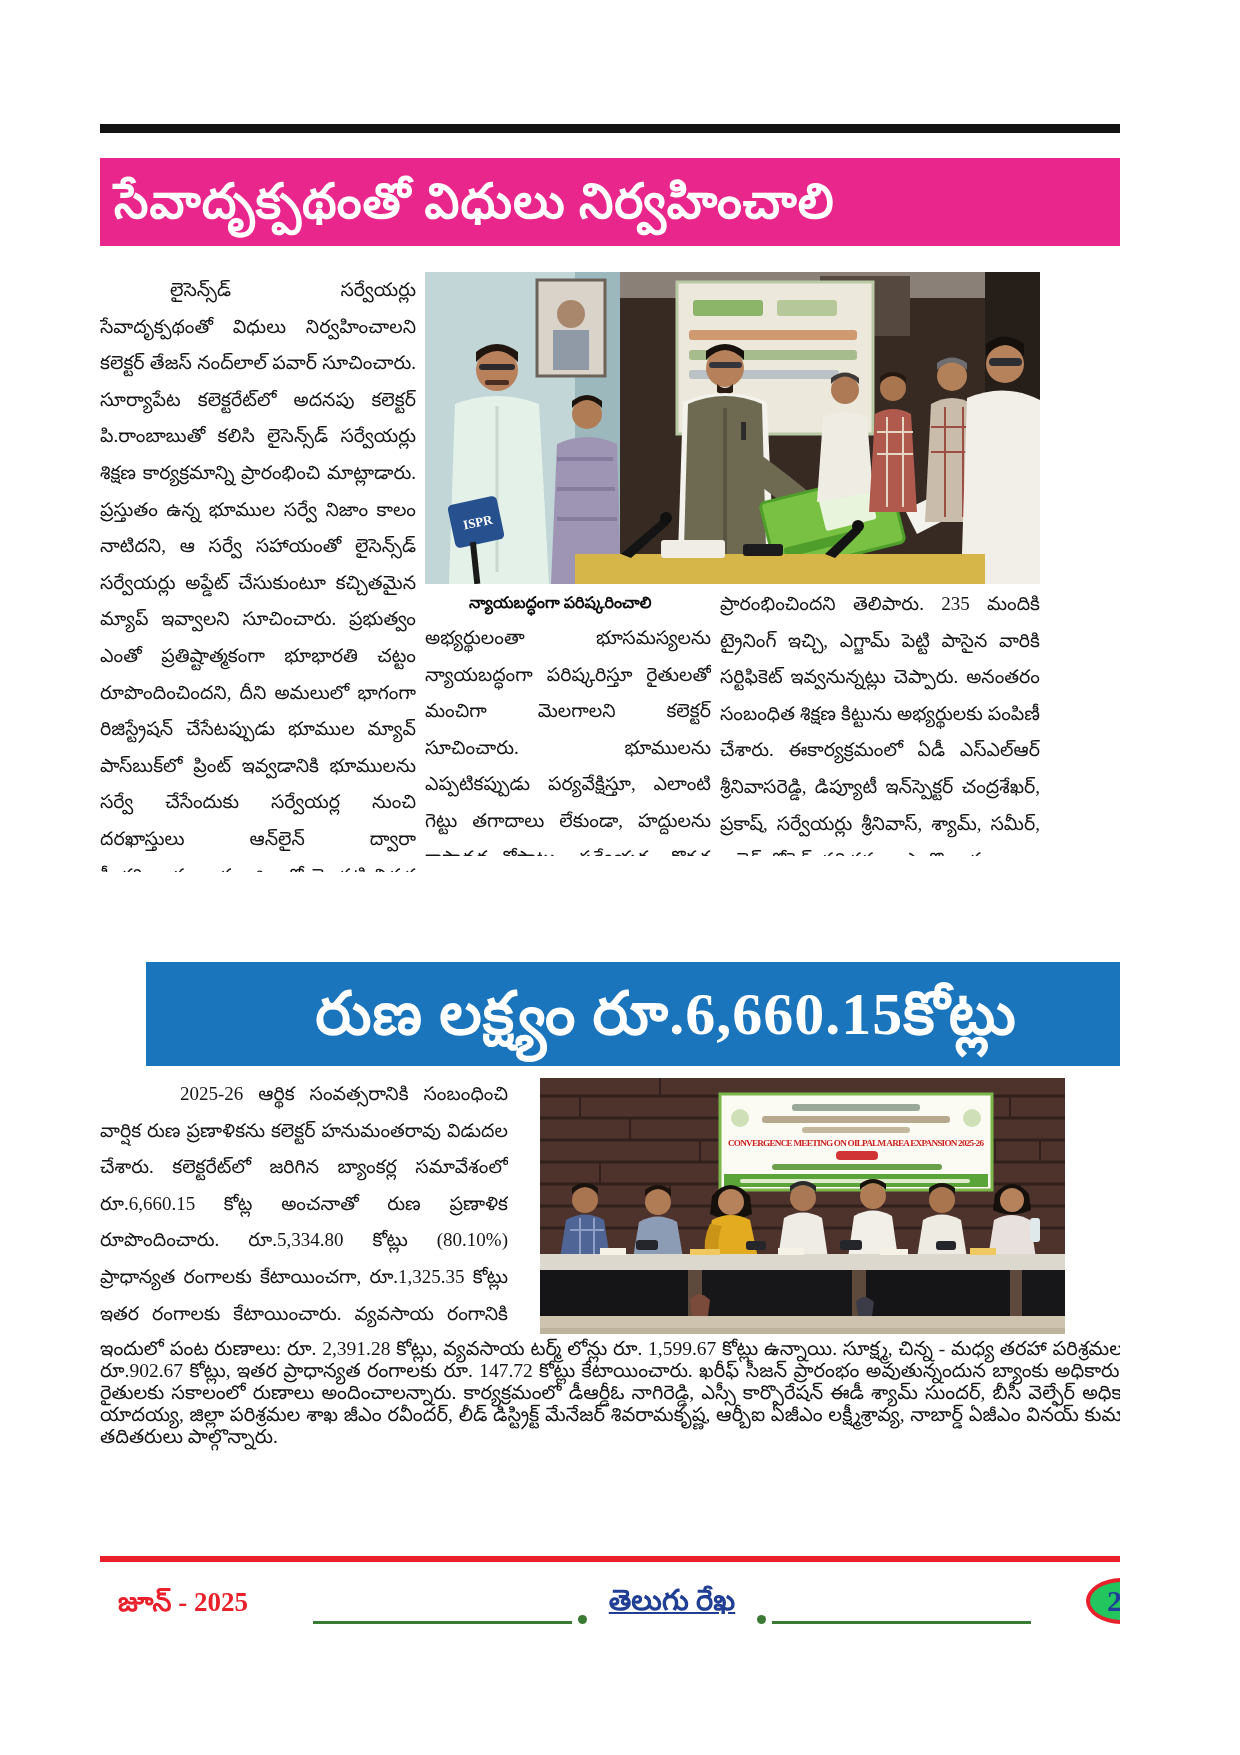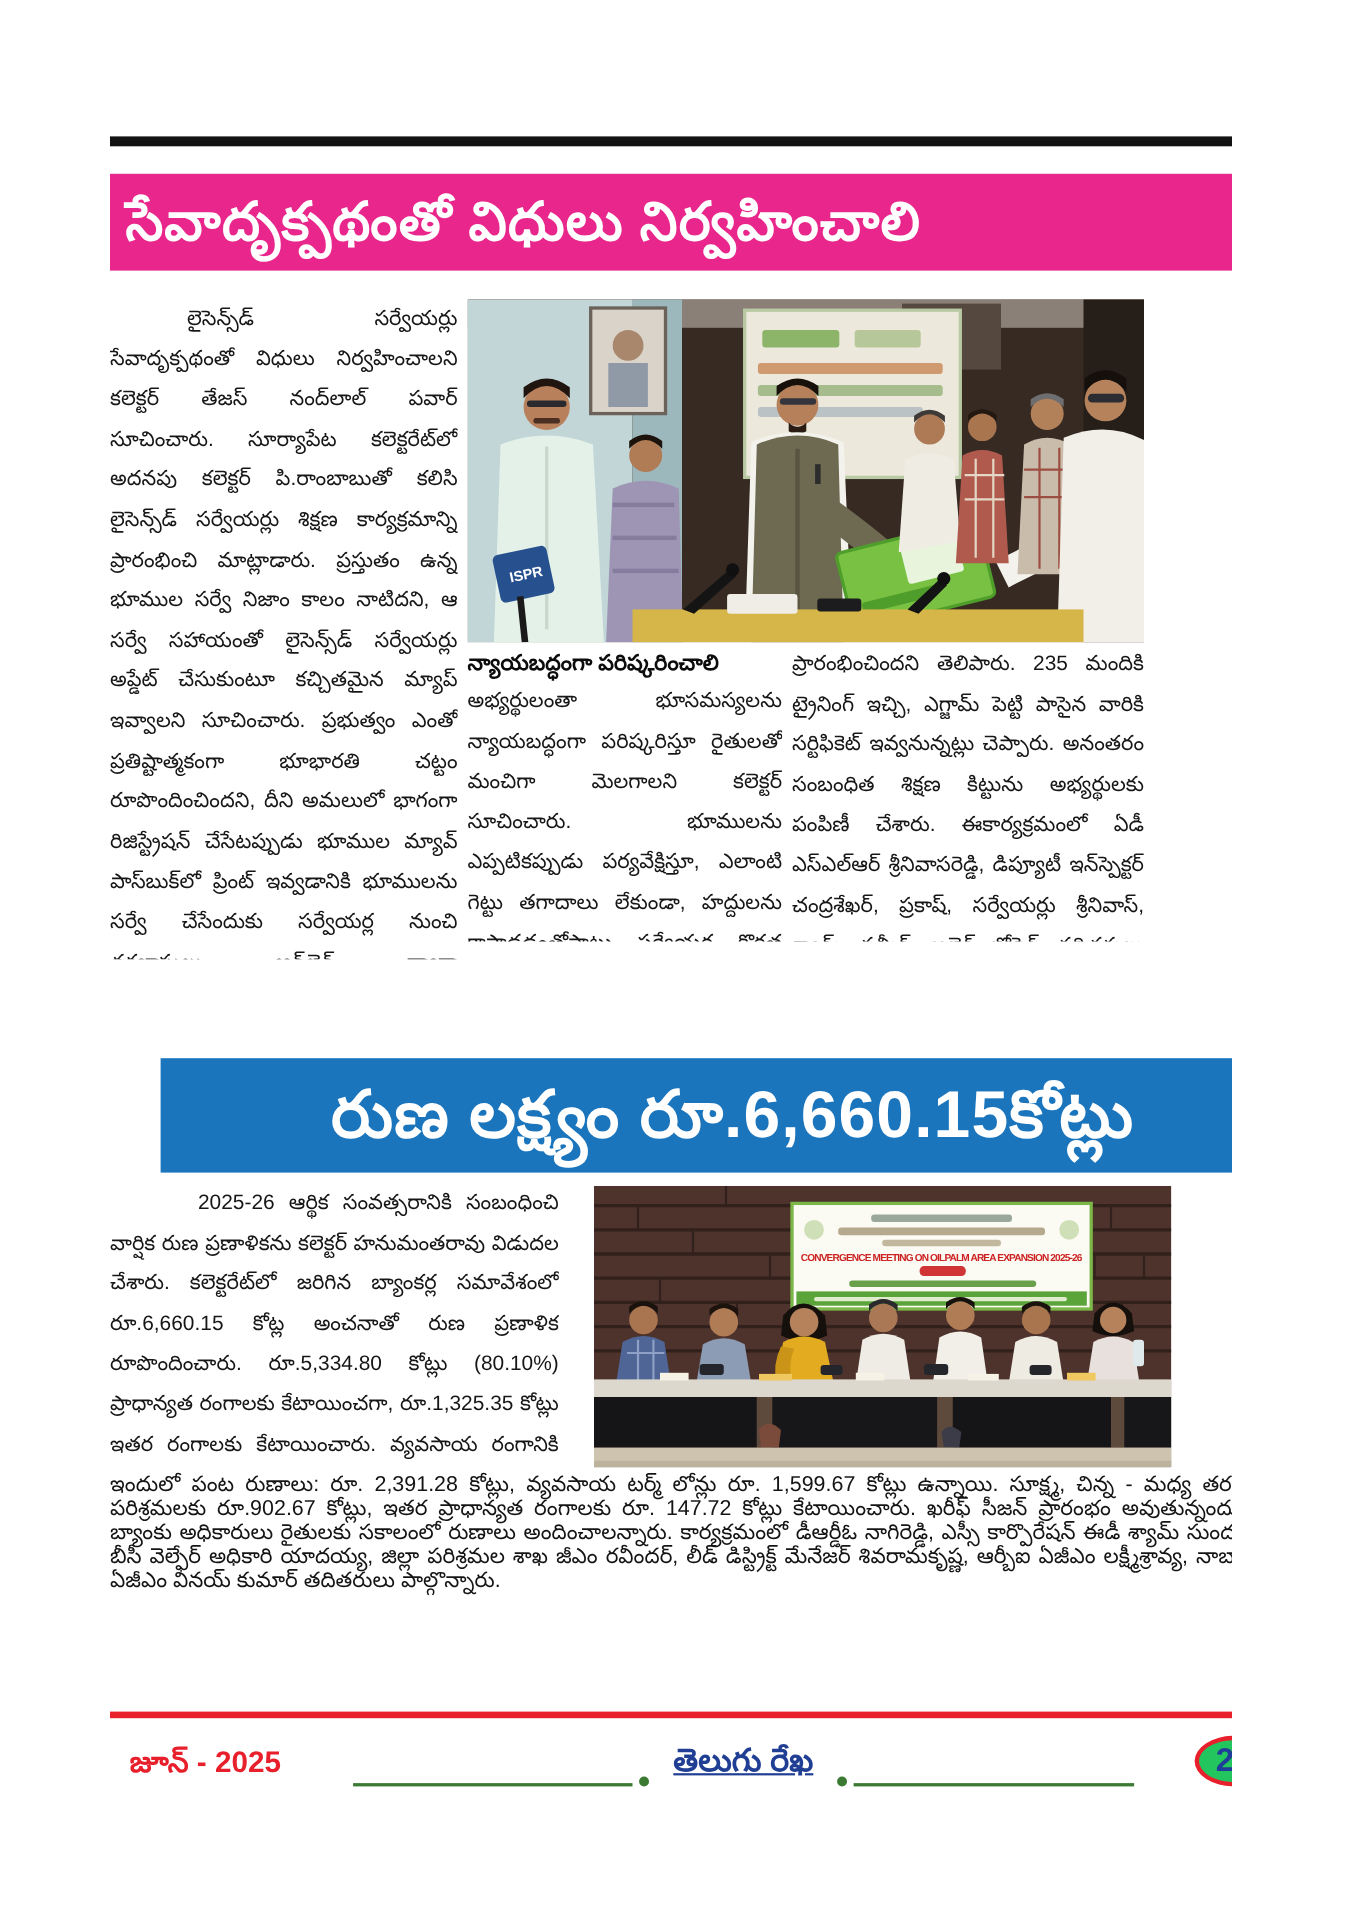--- a/index.html
+++ b/index.html
@@ -1,18 +1,18 @@
 <!DOCTYPE html>
 <html><head>
 <meta charset="utf-8">
 <style>
   html,body { margin:0; padding:0; background:#ffffff; }
   .page {
     position:relative; width:1120px; height:1755px; background:#ffffff;
-    font-family:Liberation Sans, sans-serif; color:#141414; overflow:hidden;
+    font-family:Liberation Serif, serif; color:#141414; overflow:hidden;
   }
   .abs { position:absolute; }
 
   .top-rule { left:100px; top:124px; width:1040px; height:9px; background:#121212; }
 
   .h1-banner {
     left:100px; top:158px; width:1040px; height:88px; background:#E9268B;
     color:#ffffff; font-weight:bold; font-size:49px; line-height:88px;
     padding-left:14px; box-sizing:border-box; white-space:nowrap; overflow:hidden;
     letter-spacing:1px;
@@ -23,21 +23,21 @@
 
   .a1-col1 { left:100px; top:272px; width:316px; height:600px; overflow:hidden; }
   .a1-col1 p { text-indent:70px; }
 
   .a1-photo { left:425px; top:272px; width:615px; height:312px; overflow:hidden; }
   .a2-photo { left:515px; top:1078px; width:525px; height:256px; overflow:hidden;padding-left:25px; }
   .a1-photo svg, .a2-photo svg { display:block; }
 
   .a1-col2 { left:425px; top:586px; width:286px; height:270px; overflow:hidden; }
   .a1-col3 { left:720px; top:586px; width:320px; height:270px; overflow:hidden; }
-  .subhead { font-weight:bold; font-size:20px; line-height:34px; color:#0c0c0c; }
+  .subhead { font-weight:bold; font-size:16px; line-height:34px; color:#0c0c0c;margin-left:44px; }
 
   .h2-banner {
     left:100px; top:962px; width:1040px; height:104px; background:#1B75BC;
     color:#ffffff; font-weight:bold; font-size:60px; line-height:104px;
     text-align:center; white-space:nowrap; overflow:hidden; letter-spacing:1px;margin-left:46px;
   }
 
   .a2-col1 { left:100px; top:1076px; width:408px; height:260px; overflow:hidden; }
   .a2-col1 p { text-indent:80px; }
 

